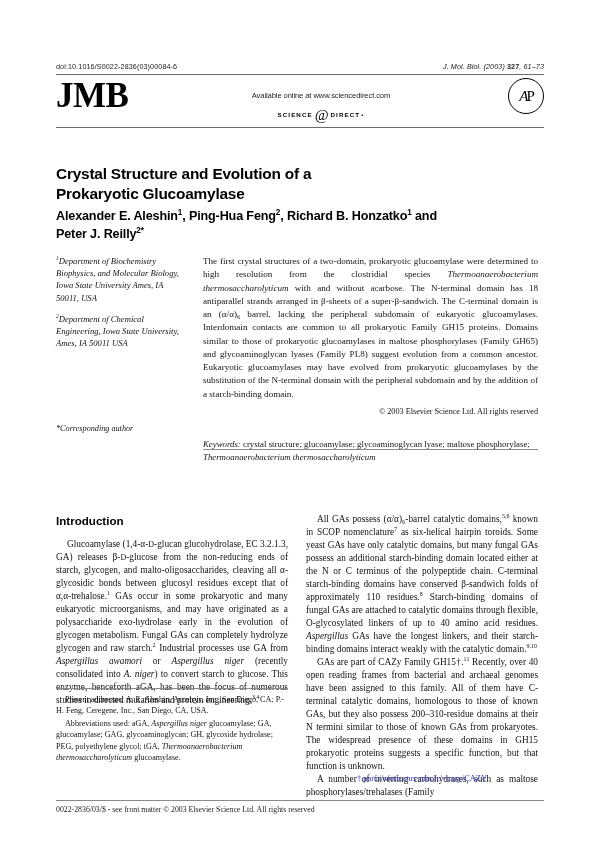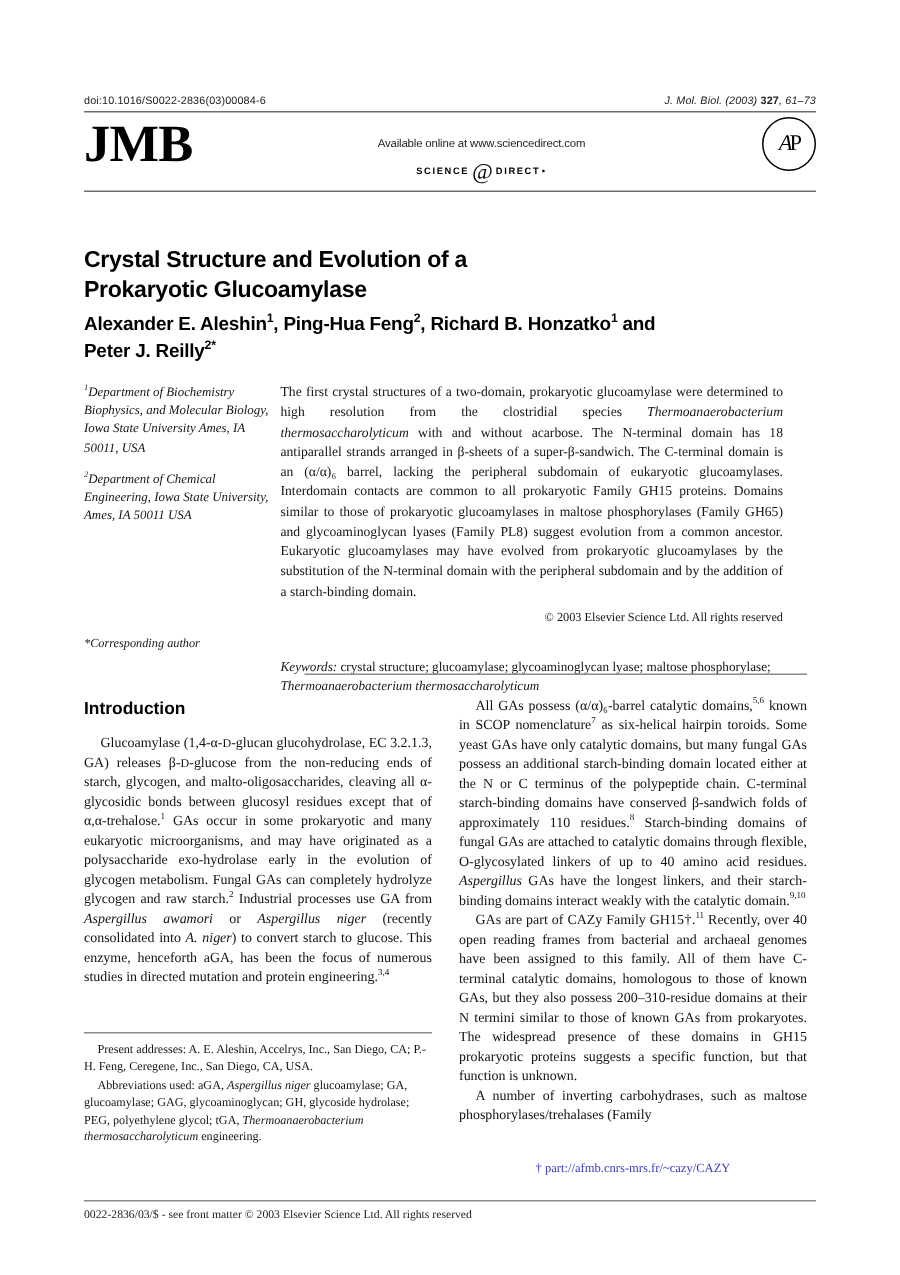--- a/index.html
+++ b/index.html
@@ -160,21 +160,21 @@
     font-family: "Liberation Serif", serif;
     font-style: italic;
     font-size: 8.6px;
     line-height: 1.42;
     color: #141414;
   }
   .affils p { margin: 0 0 9px 0; }
 
   .abstract {
     position: absolute;
-    left: 187px;
+    left: 203px;
     top: 255px;
     width: 335px;
     font-family: "Liberation Serif", serif;
     font-size: 9.1px;
     line-height: 1.46;
     text-align: justify;
     color: #141414;
   }
   .abstract p { margin: 0; }
   .abstract i { font-style: italic; }
@@ -211,20 +211,21 @@
 
   
   .col {
     position: absolute;
     width: 232px;
     font-family: "Liberation Serif", serif;
     font-size: 9.3px;
     line-height: 1.40;
     text-align: justify;
     color: #111;
+    margin-top: 48px;
   }
   .col-left  { left: 56px;  top: 465px; }
   .col-right { left: 306px; top: 465px; }
   .col p { margin: 0; text-indent: 11px; }
   .col p.first { text-indent: 11px; }
   .sec-head {
     font-family: "Liberation Sans", sans-serif;
     font-weight: bold;
     font-size: 11.6px;
     margin: 0 0 9px 0;
@@ -347,21 +348,21 @@
 
   <div class="col col-right">
     <p><span>All GAs possess (α/α)₆-barrel catalytic domains,</span><sup>5,6</sup><span> known in SCOP nomenclature</span><sup>7</sup><span> as six-helical hairpin toroids. Some yeast GAs have only catalytic domains, but many fungal GAs possess an additional starch-binding domain located either at the N or C terminus of the polypeptide chain. C-terminal starch-binding domains have conserved β-sandwich folds of approximately 110 residues.</span><sup>8</sup><span> Starch-binding domains of fungal GAs are attached to catalytic domains through flexible, O-glycosylated linkers of up to 40 amino acid residues. </span><i>Aspergillus</i><span> GAs have the longest linkers, and their starch-binding domains interact weakly with the catalytic domain.</span><sup>9,10</sup></p>
     <p><span>GAs are part of CAZy Family GH15†.</span><sup>11</sup><span> Recently, over 40 open reading frames from bacterial and archaeal genomes have been assigned to this family. All of them have C-terminal catalytic domains, homologous to those of known GAs, but they also possess 200–310-residue domains at their N termini similar to those of known GAs from prokaryotes. The widespread presence of these domains in GH15 prokaryotic proteins suggests a specific function, but that function is unknown.</span></p>
     <p><span>A number of inverting carbohydrases, such as maltose phosphorylases/trehalases (Family</span></p>
   </div>
 
   <div class="fn-rule"></div>
   <div class="footnotes">
     <p>Present addresses: A. E. Aleshin, Accelrys, Inc., San Diego, CA; P.-H. Feng, Ceregene, Inc., San Diego, CA, USA.</p>
-    <p><span>Abbreviations used: aGA, </span><i>Aspergillus niger</i><span> glucoamylase; GA, glucoamylase; GAG, glycoaminoglycan; GH, glycoside hydrolase; PEG, polyethylene glycol; tGA, </span><i>Thermoanaerobacterium thermosaccharolyticum</i><span> engineering.</span></p>
+    <p><span>Abbreviations used: aGA, </span><i>Aspergillus niger</i><span> glucoamylase; GA, glucoamylase; GAG, glycoaminoglycan; GH, glycoside hydrolase; PEG, polyethylene glycol; tGA, </span><i>Thermoanaerobacterium thermosaccharolyticum</i><span> glucoamylase.</span></p>
   </div>
 
   <div class="cazy-link">† part://afmb.cnrs-mrs.fr/~cazy/CAZY</div>
 
   <div class="footer-rule"></div>
   <div class="footer">0022-2836/03/$ - see front matter © 2003 Elsevier Science Ltd. All rights reserved</div>
 
 </div>
 
 </body></html>

